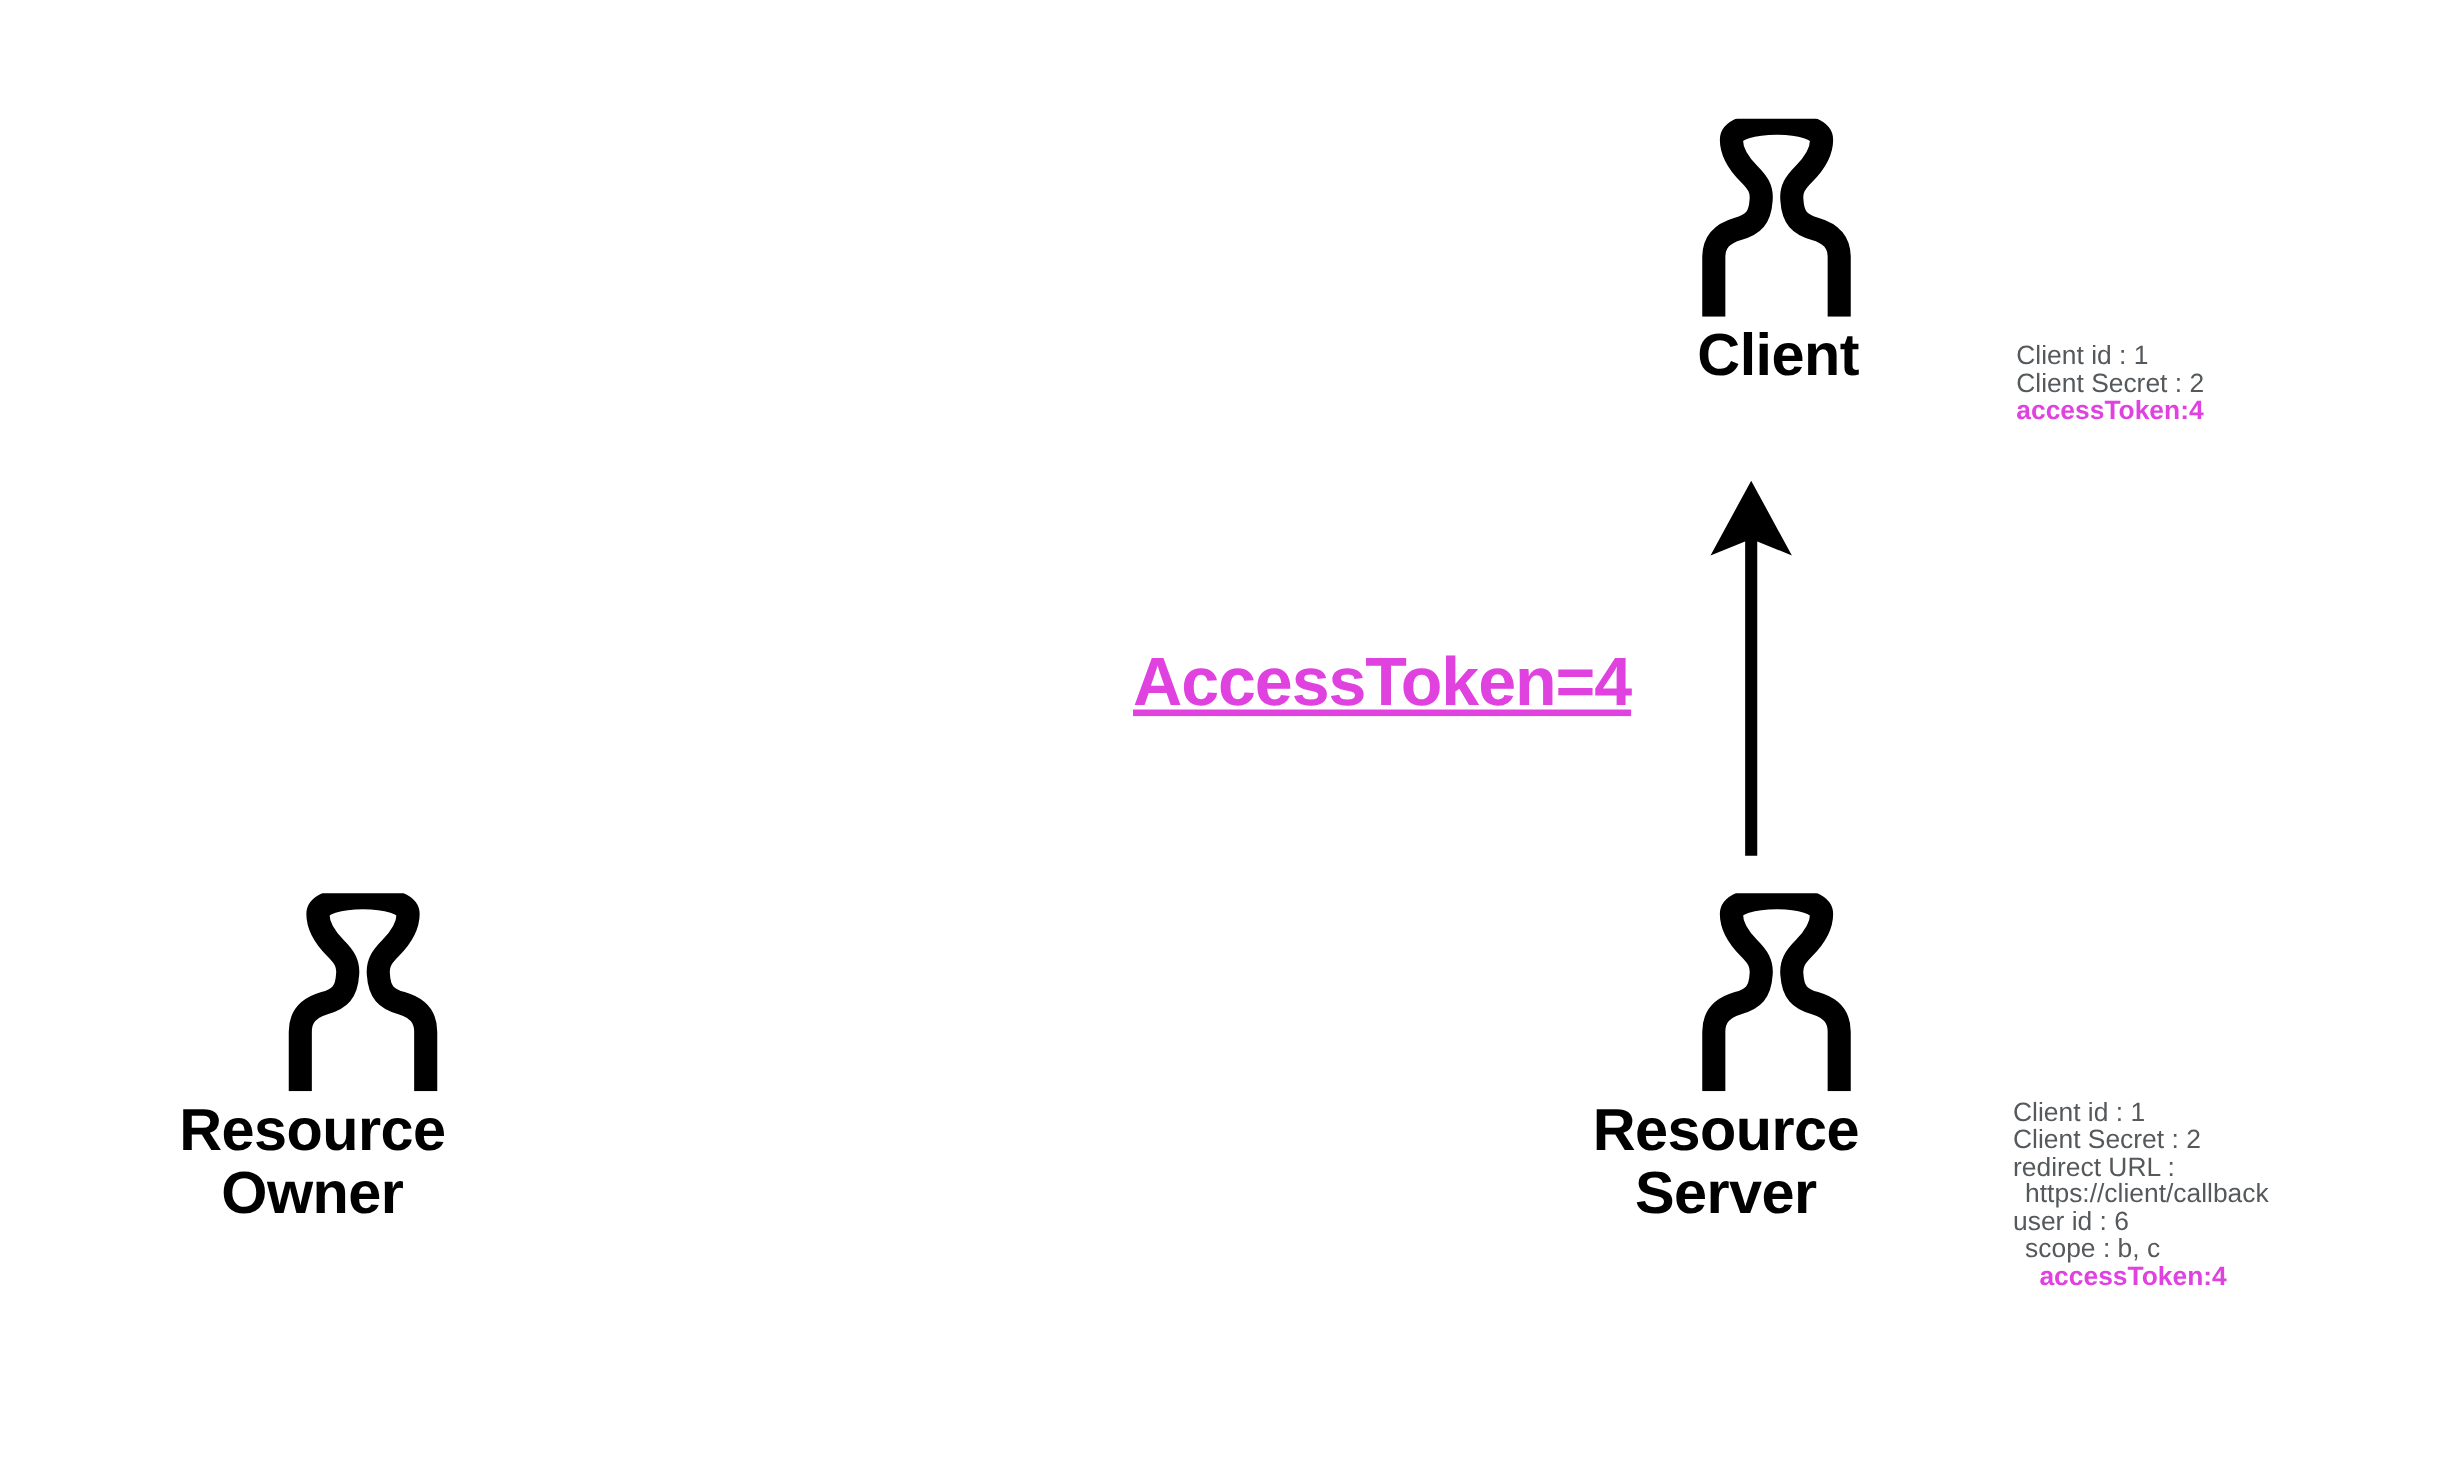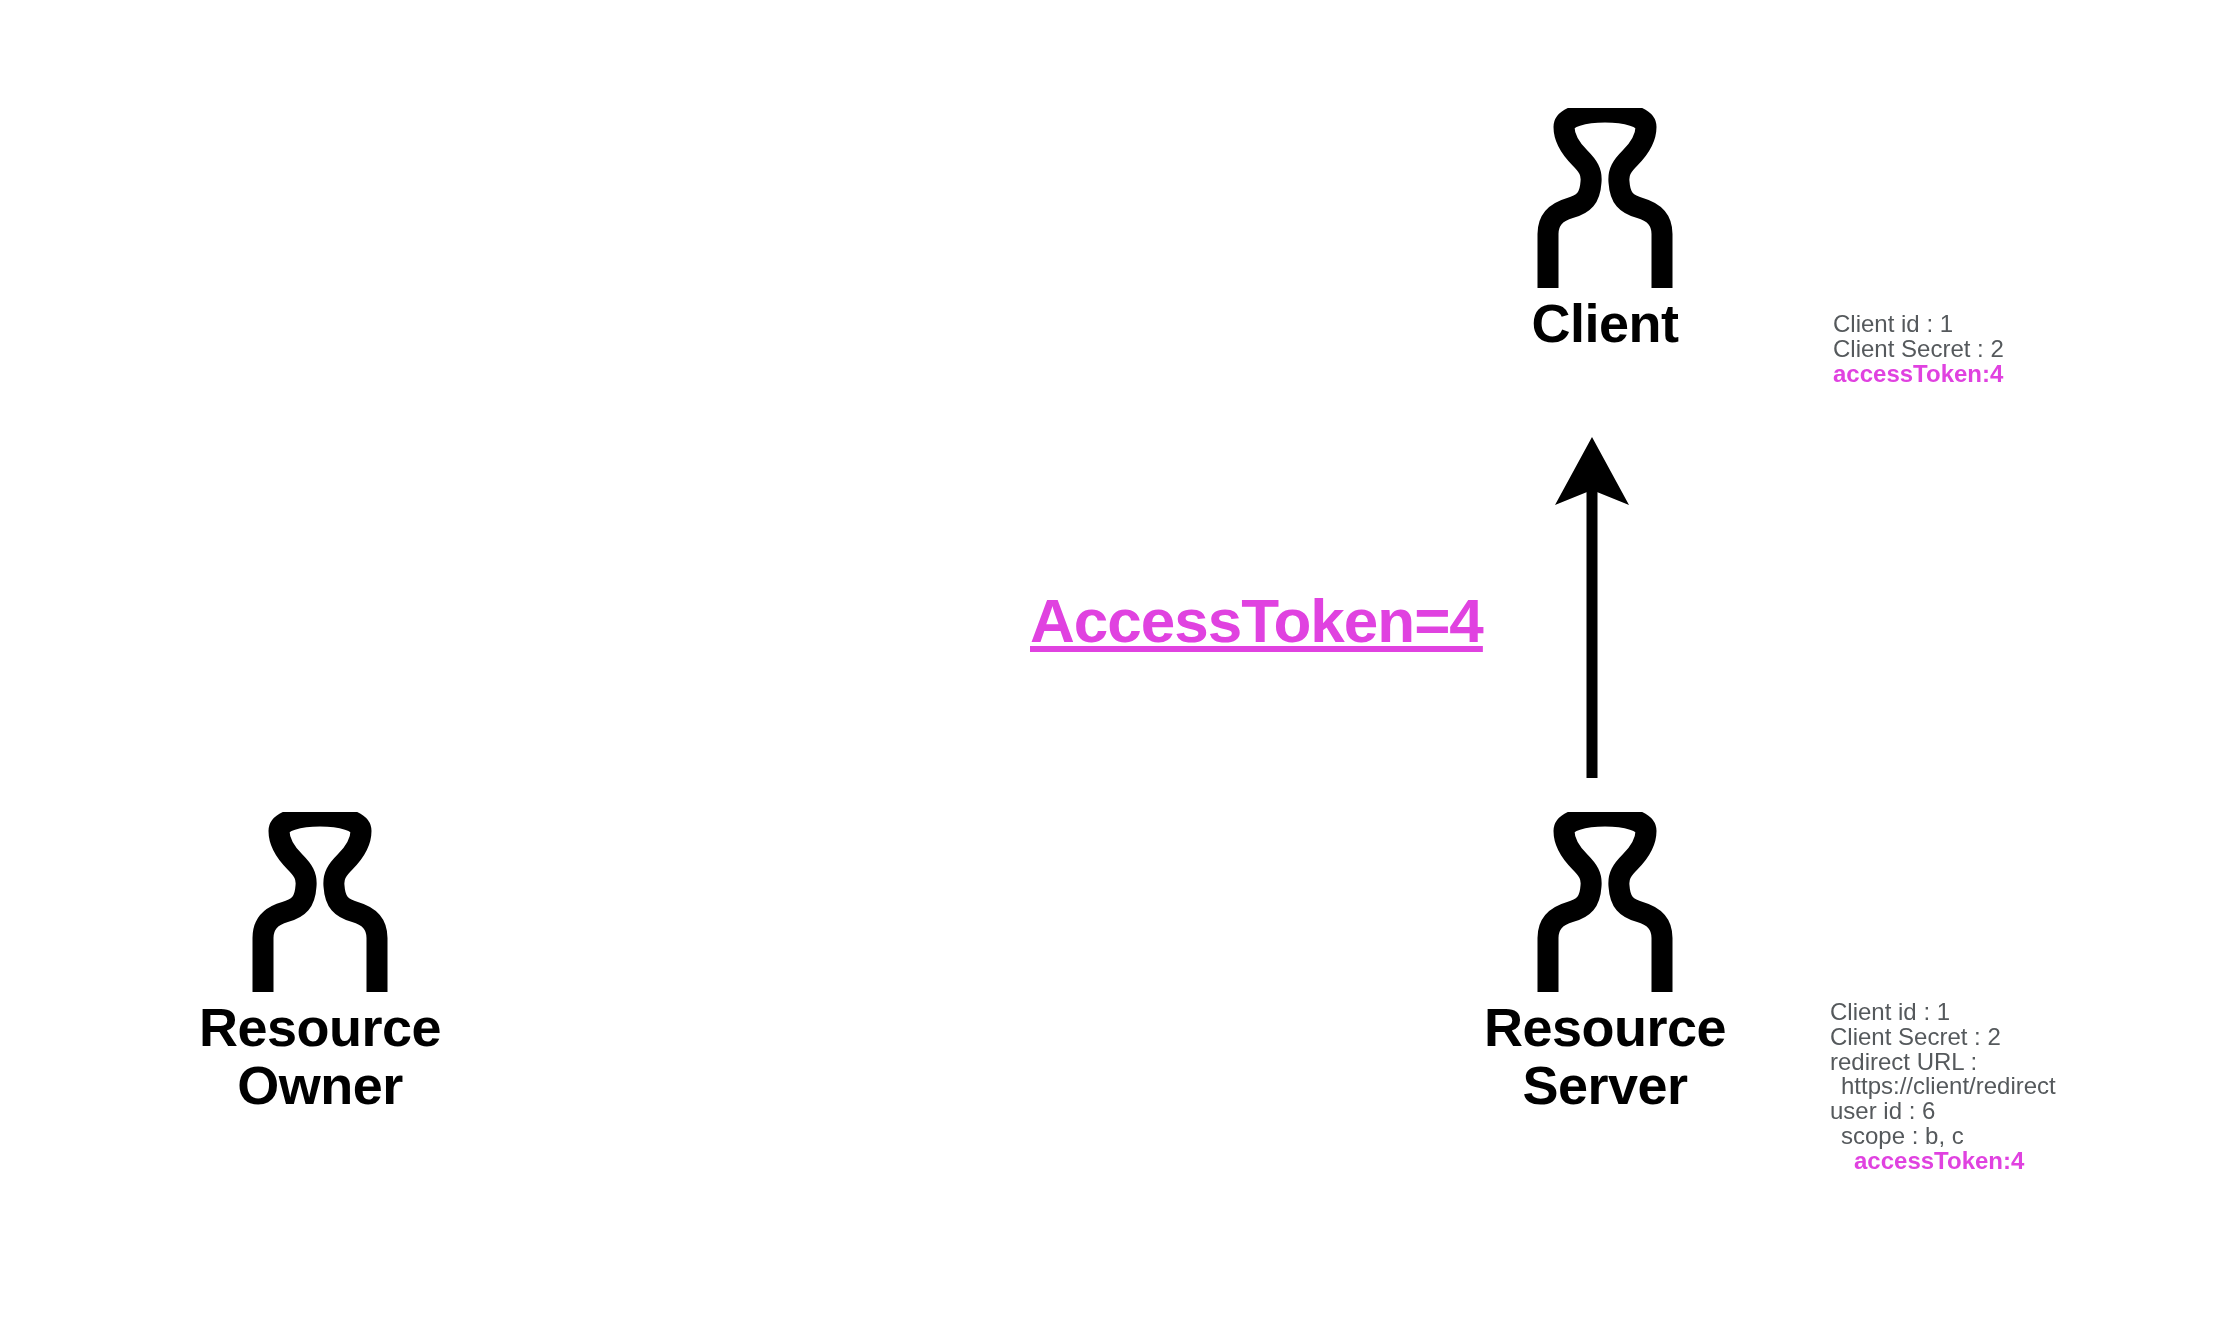--- a/index.html
+++ b/index.html
@@ -20,21 +20,21 @@
     position: absolute;
     inset: 0;
     background: #ffffff;
   }
 
   
   .actor {
     position: absolute;
     display: flex;
     flex-direction: column;
-    align-items: center;
+    align-items: flex-end;
   }
   .actor-icon {
     display: block;
     line-height: 0;
   }
   .actor-label {
     margin-top: 6px;
     font-weight: bold;
     color: #000000;
     text-align: center;
@@ -176,19 +176,19 @@
   <div class="annotation" id="annotation-client" style="color: rgb(85, 89, 92);">
     <span class="line">Client id : 1</span>
     <span class="line">Client Secret : 2</span>
     <span class="line token" style="color: rgb(224, 66, 224);">accessToken:4</span>
   </div>
 
   <div class="annotation" id="annotation-resource-server" style="color: rgb(85, 89, 92);">
     <span class="line">Client id : 1</span>
     <span class="line">Client Secret : 2</span>
     <span class="line">redirect URL :</span>
-    <span class="line indent-1">https://client/redirect</span>
+    <span class="line indent-1">https://client/callback</span>
     <span class="line">user id : 6</span>
     <span class="line indent-1">scope : b, c</span>
     <span class="line token indent-2" style="color: rgb(224, 66, 224);">accessToken:4</span>
   </div>
 
 </div>
 
 </body></html>

